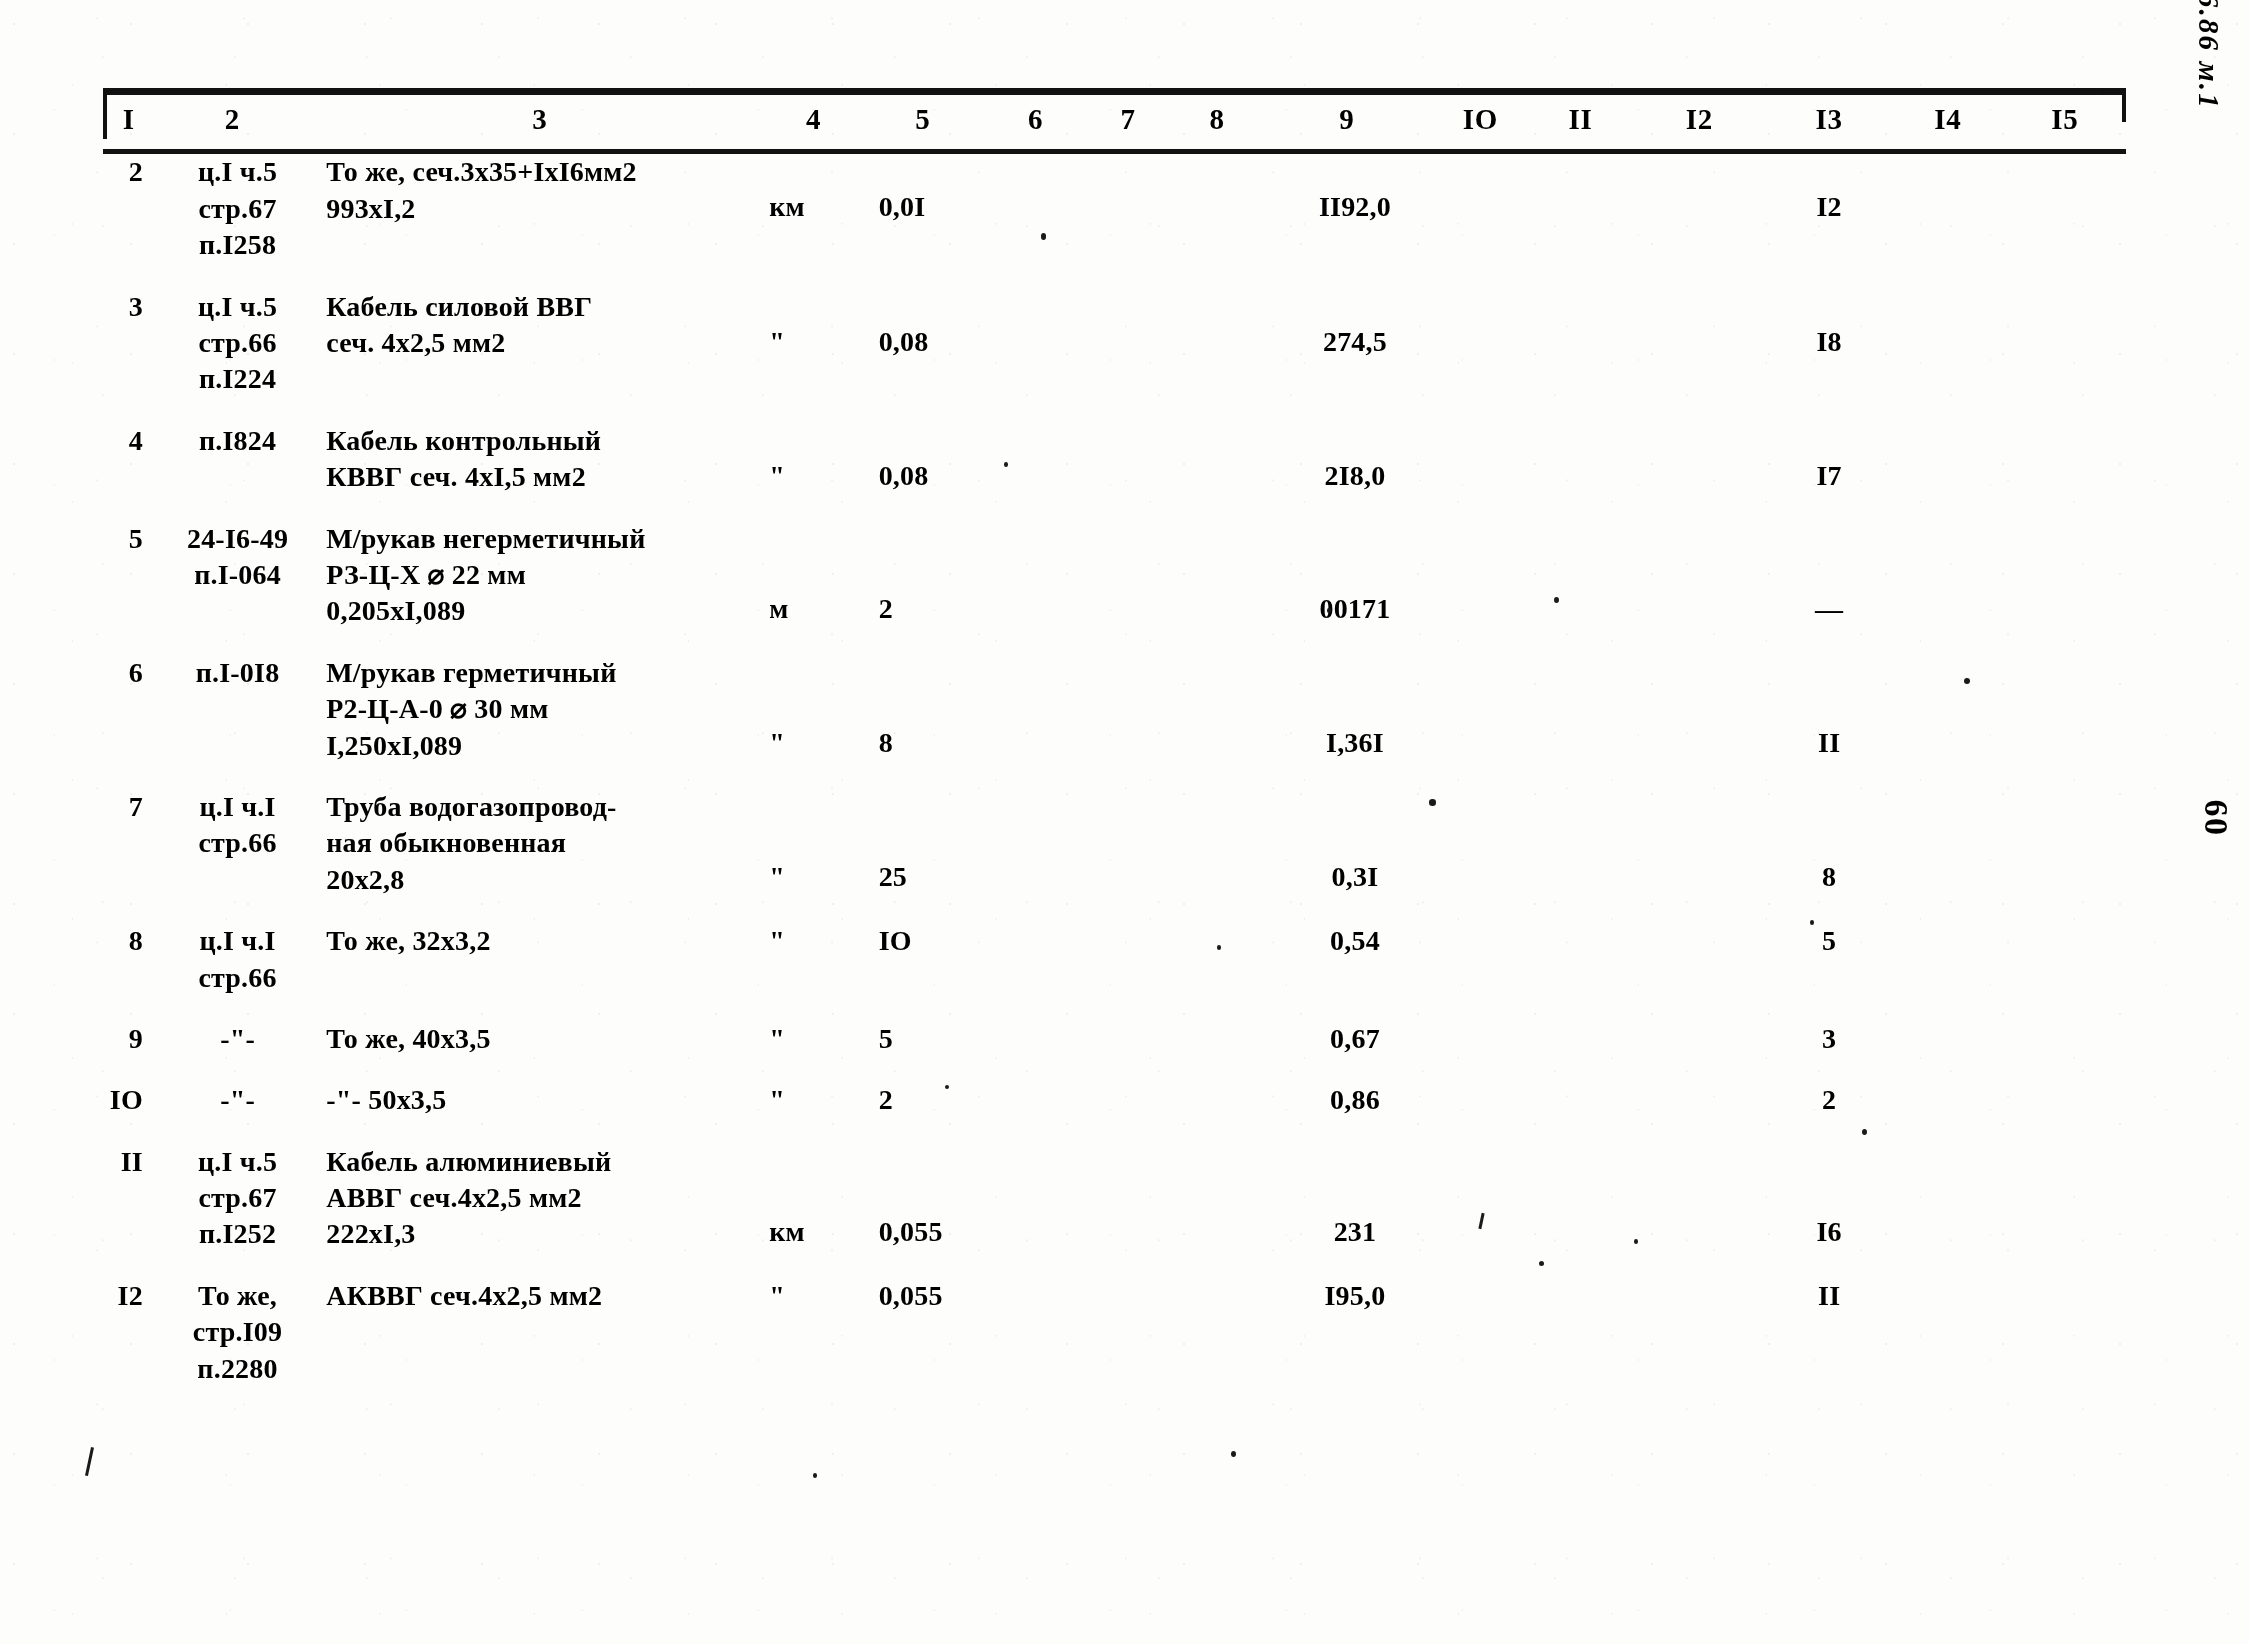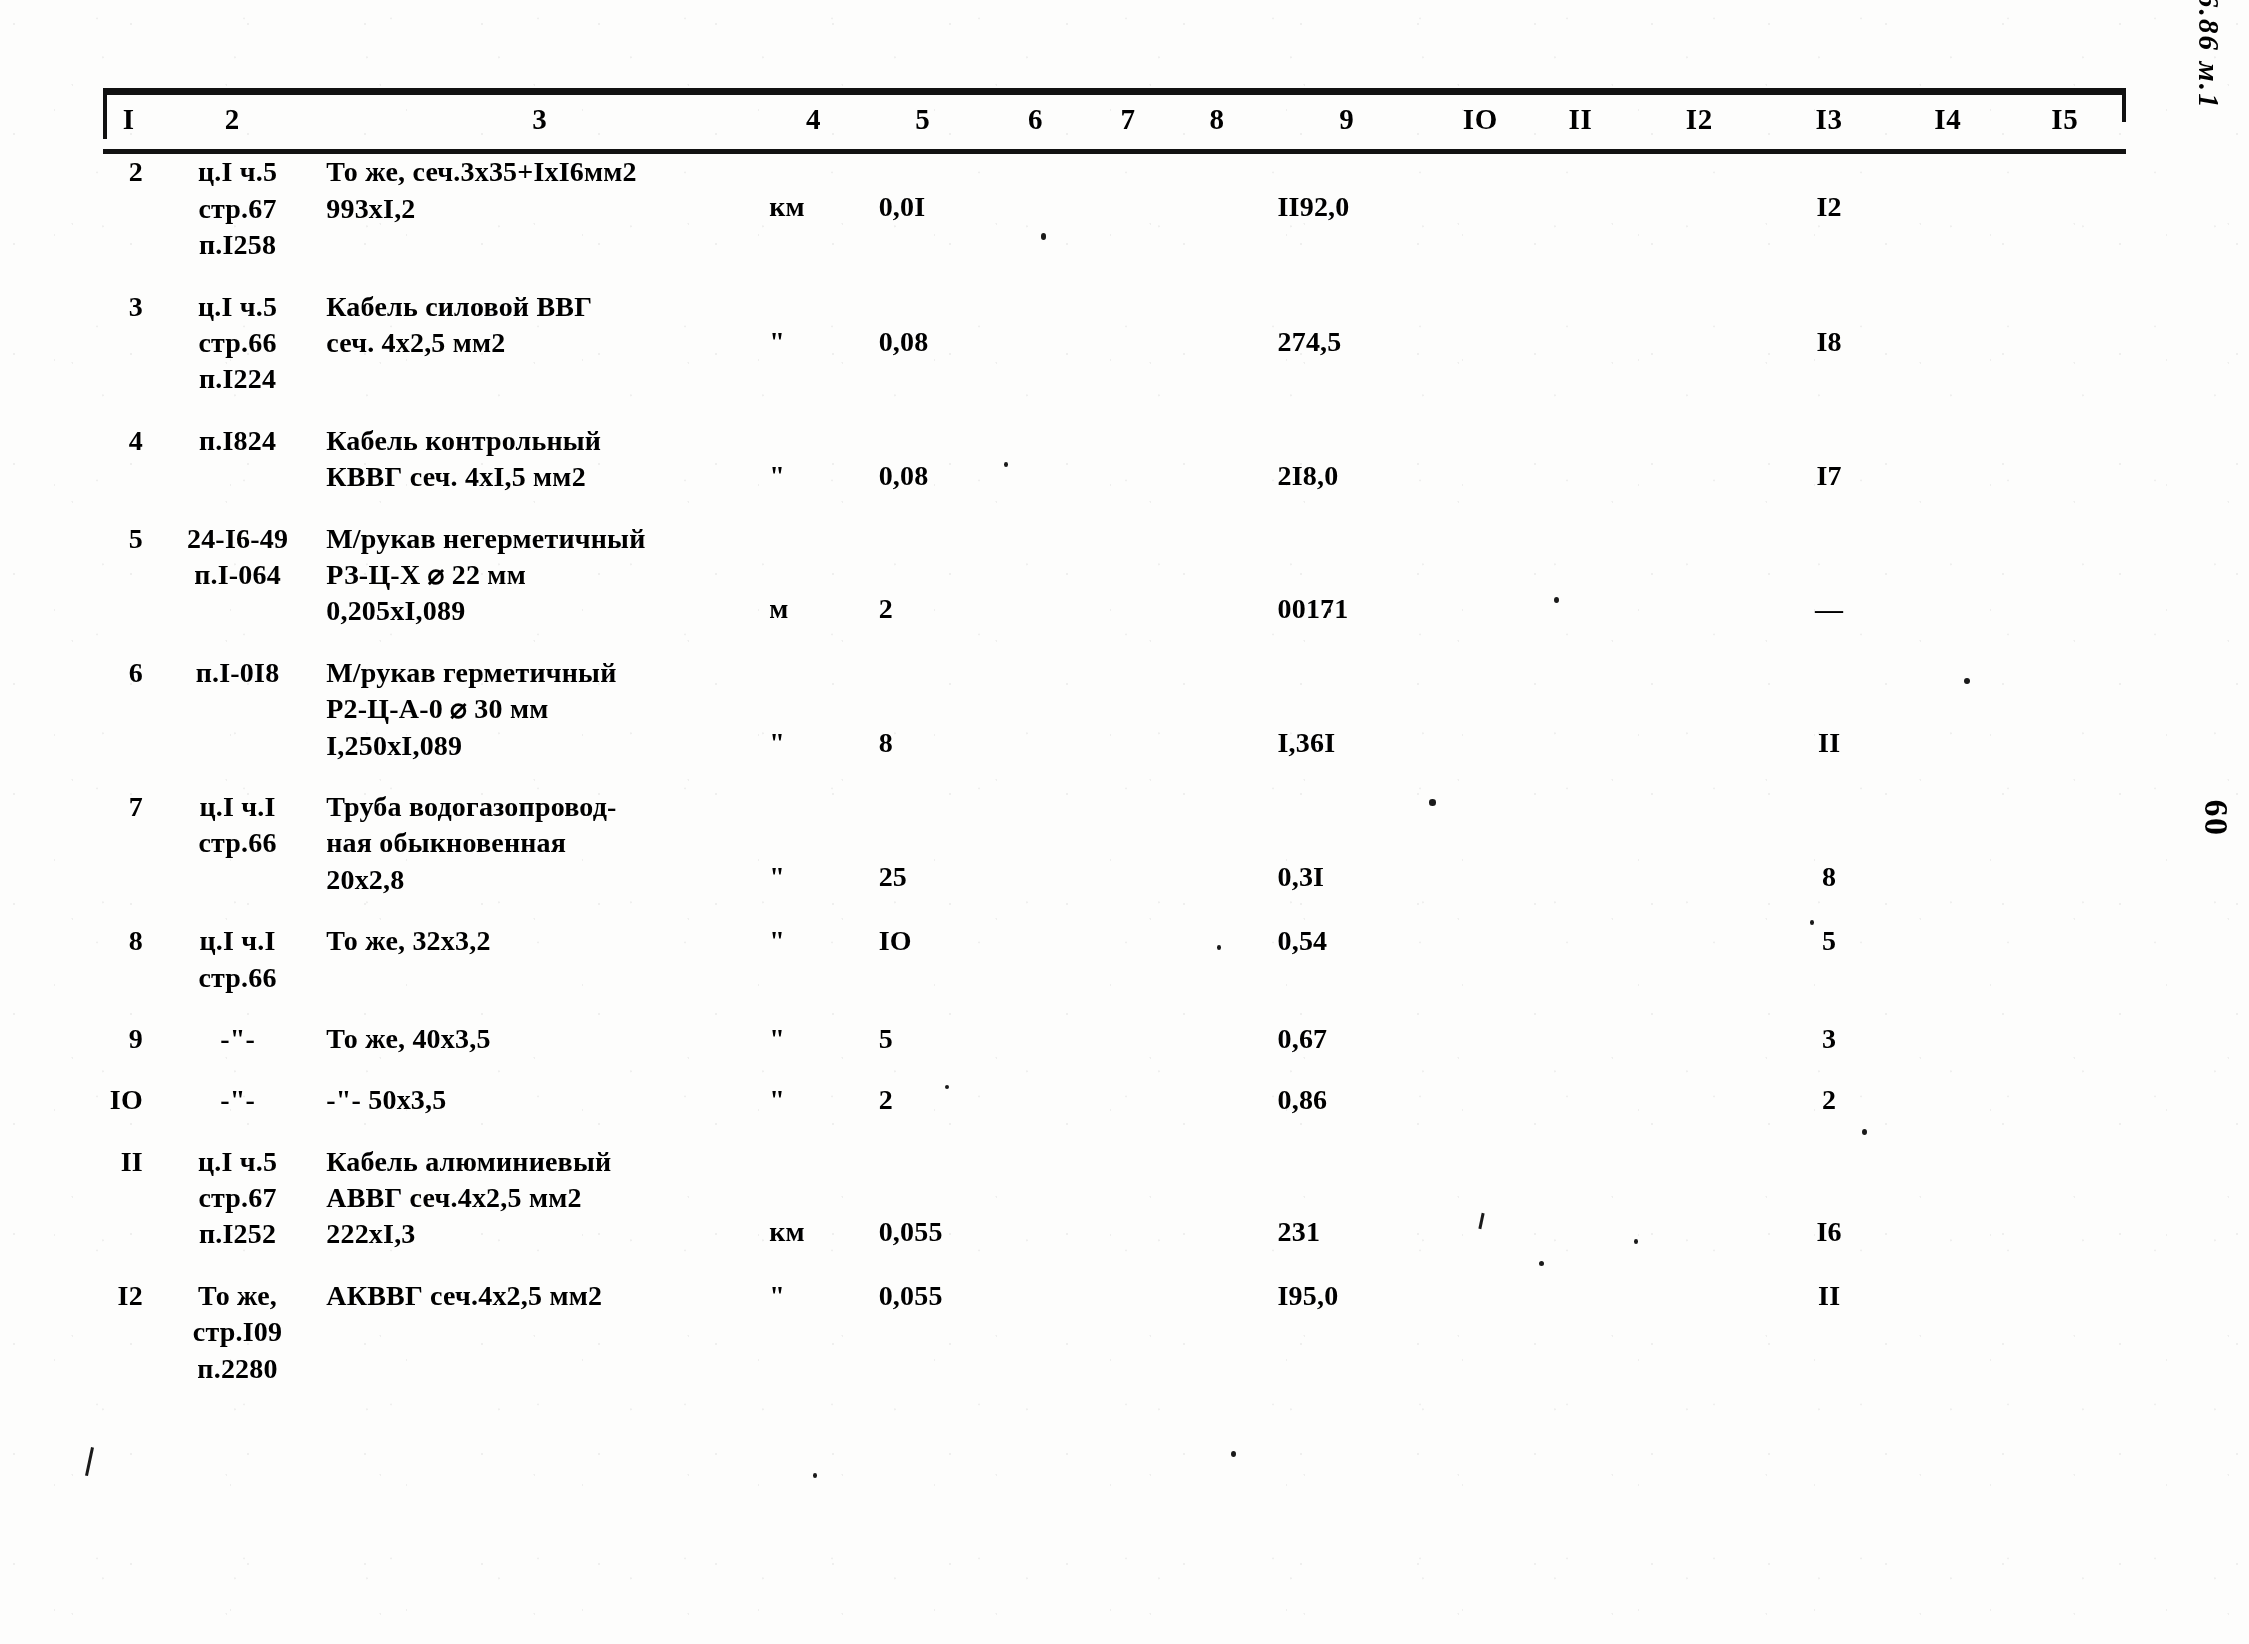--- a/index.html
+++ b/index.html
@@ -112,21 +112,21 @@
     font-family: "Liberation Serif", "DejaVu Serif", serif;
     letter-spacing: 0.2px;
   }
   .body tr.spacer td { height: 25px; font-size: 0; line-height: 0; }
 
   .c-num   { text-align: right;  padding-right: 11.7px !important; font-weight:700;}
   .c-code  { text-align: center;   padding-left: 10.3px !important; white-space: pre-line; font-weight:700;}
   .c-desc  { text-align: left;   padding-left: 16px !important; white-space: pre-line; font-weight:700;margin-top:19px;}
   .c-unit  { font-weight:700;}
   .c-qty   { text-align: left;   padding-left: 20.5px !important; font-weight:700;}
-  .c-val   { text-align: left;   padding-left: 16px !important; font-weight:700;}
+  .c-val   { text-align: center;   padding-left: 16px !important; font-weight:700;}
   .c-last  { text-align: center; font-weight:700;}
   .pad-1 { padding-top: 35px !important; }
   .pad-2 { padding-top: 70px !important; }
 
   
   .margin-note {
     position: absolute;
     right: 25px;
     top: 110px;
     transform-origin: right top;

